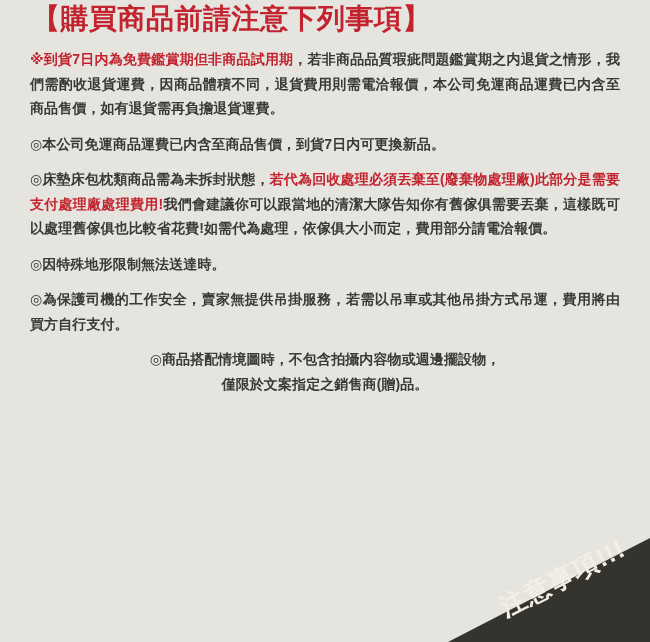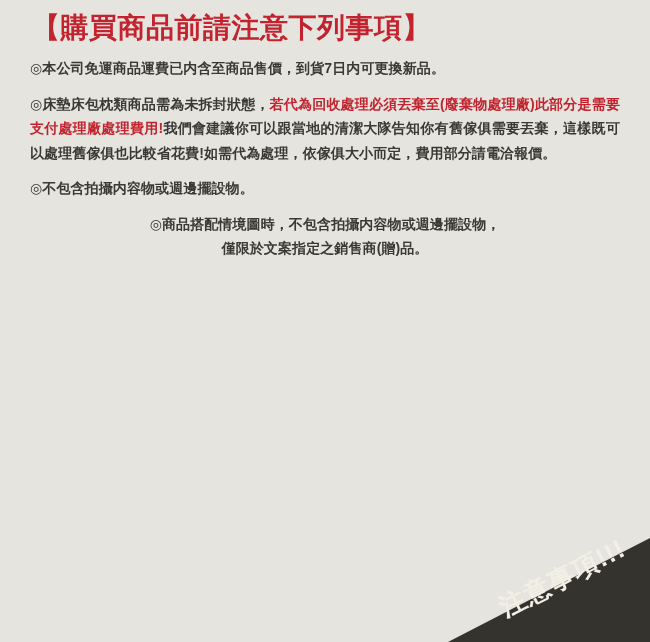--- a/index.html
+++ b/index.html
@@ -7,21 +7,21 @@
     font-family: "Liberation Sans", "DejaVu Sans", sans-serif;
     background: #e5e4df;
   }
   .page {
     position: relative;
     width: 650px;
     height: 642px;
     background: #e5e4df;
     overflow: hidden;
     box-sizing: border-box;
-    padding: 11px 30px 0 30px;
+    padding: 2px 30px 0 30px;
   }
   .page-title {
     margin: 0 0 11px 2px;
     font-size: 28px;
     line-height: 34px;
     font-weight: bold;
     color: #c2232e;
     letter-spacing: 0.5px;
     white-space: nowrap;
   }
@@ -61,29 +61,31 @@
     white-space: nowrap;
   }
 </style>
 </head>
 <body>
 
 <div class="page">
 
   <h1 class="page-title">【購買商品前請注意下列事項】</h1>
 
+  <p class="para"><span class="red">※到貨7日内為免費鑑賞期但非商品試用期</span><span>，若非商品品質瑕疵問題鑑賞期之内退貨之情形，我們需酌收退貨運費，因商品體積不同，退貨費用則需電洽報價，本公司免運商品運費已内含至商品售價，如有退貨需再負擔退貨運費。</span></p>
 
   <p class="para">◎本公司免運商品運費已内含至商品售價，到貨7日内可更換新品。</p>
 
 
   <p class="para"><span>◎床墊床包枕類商品需為未拆封狀態，</span><span class="red">若代為回收處理必須丟棄至(廢棄物處理廠)此部分是需要支付處理廠處理費用!</span><span>我們會建議你可以跟當地的清潔大隊告知你有舊傢俱需要丟棄，這樣既可以處理舊傢俱也比較省花費!如需代為處理，依傢俱大小而定，費用部分請電洽報價。</span></p>
 
-  <p class="para">◎不包含拍攝内容物或週邊擺設物。</p>
+  <p class="para">◎因特殊地形限制無法送達時。</p>
 
 
+  <p class="para">◎為保護司機的工作安全，賣家無提供吊掛服務，若需以吊車或其他吊掛方式吊運，費用將由買方自行支付。</p>
 
 
   <p class="para prewrap">◎商品搭配情境圖時，不包含拍攝内容物或週邊擺設物，
 僅限於文案指定之銷售商(贈)品。</p>
 
   <div class="ribbon-triangle"></div>
   <div class="ribbon-label">注意事項!!!</div>
 
 </div>
 

